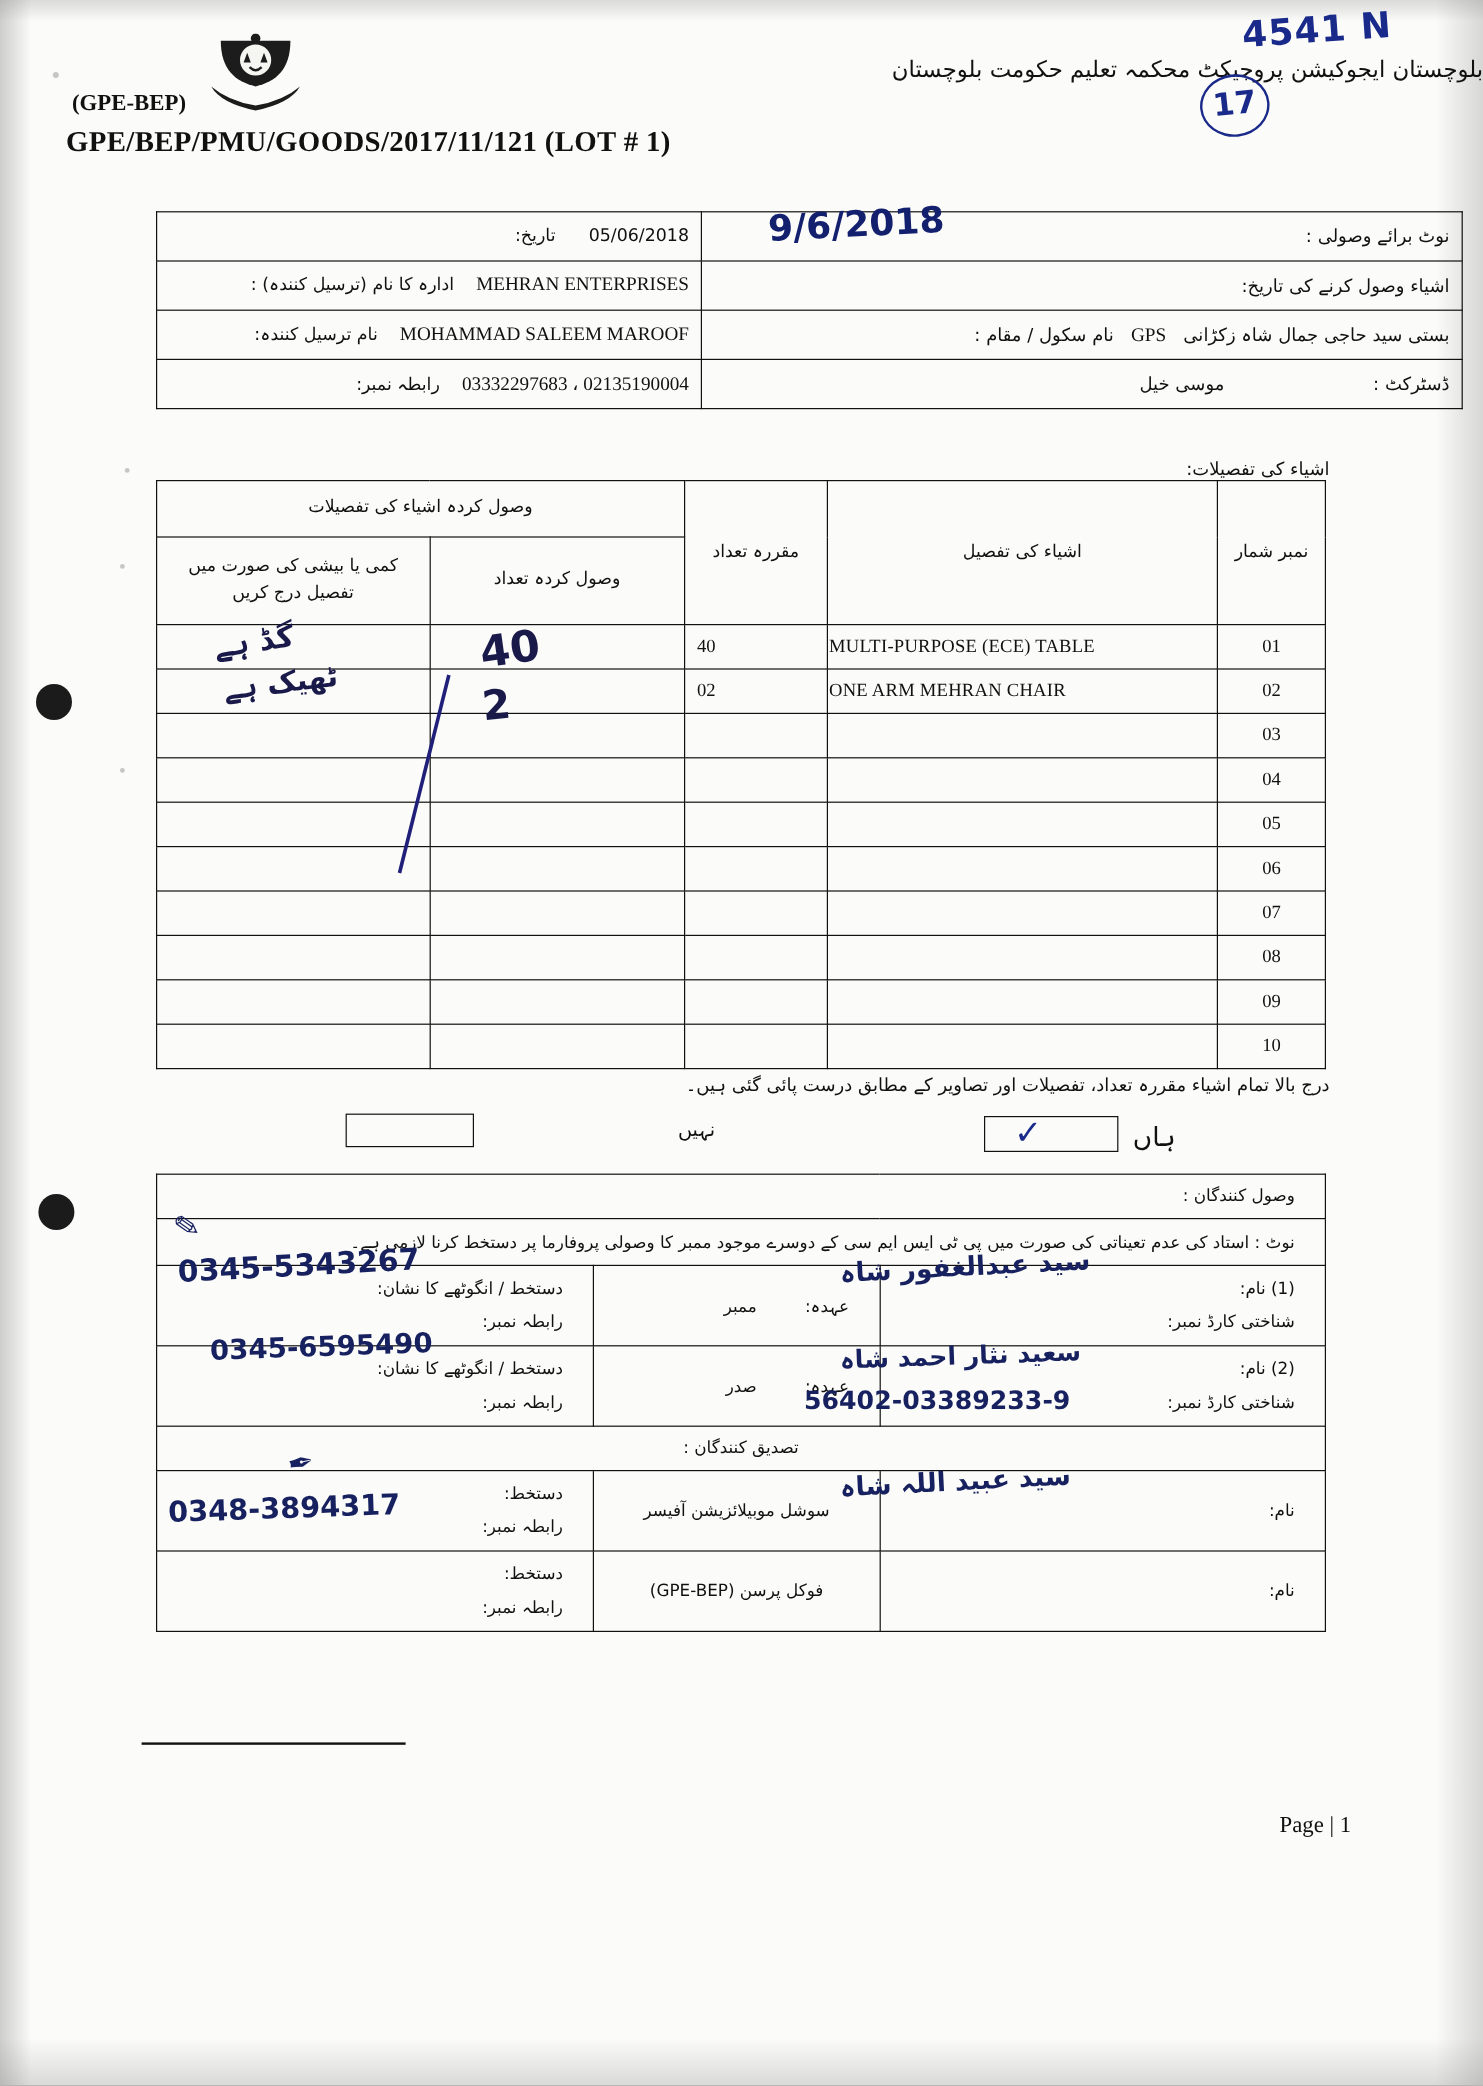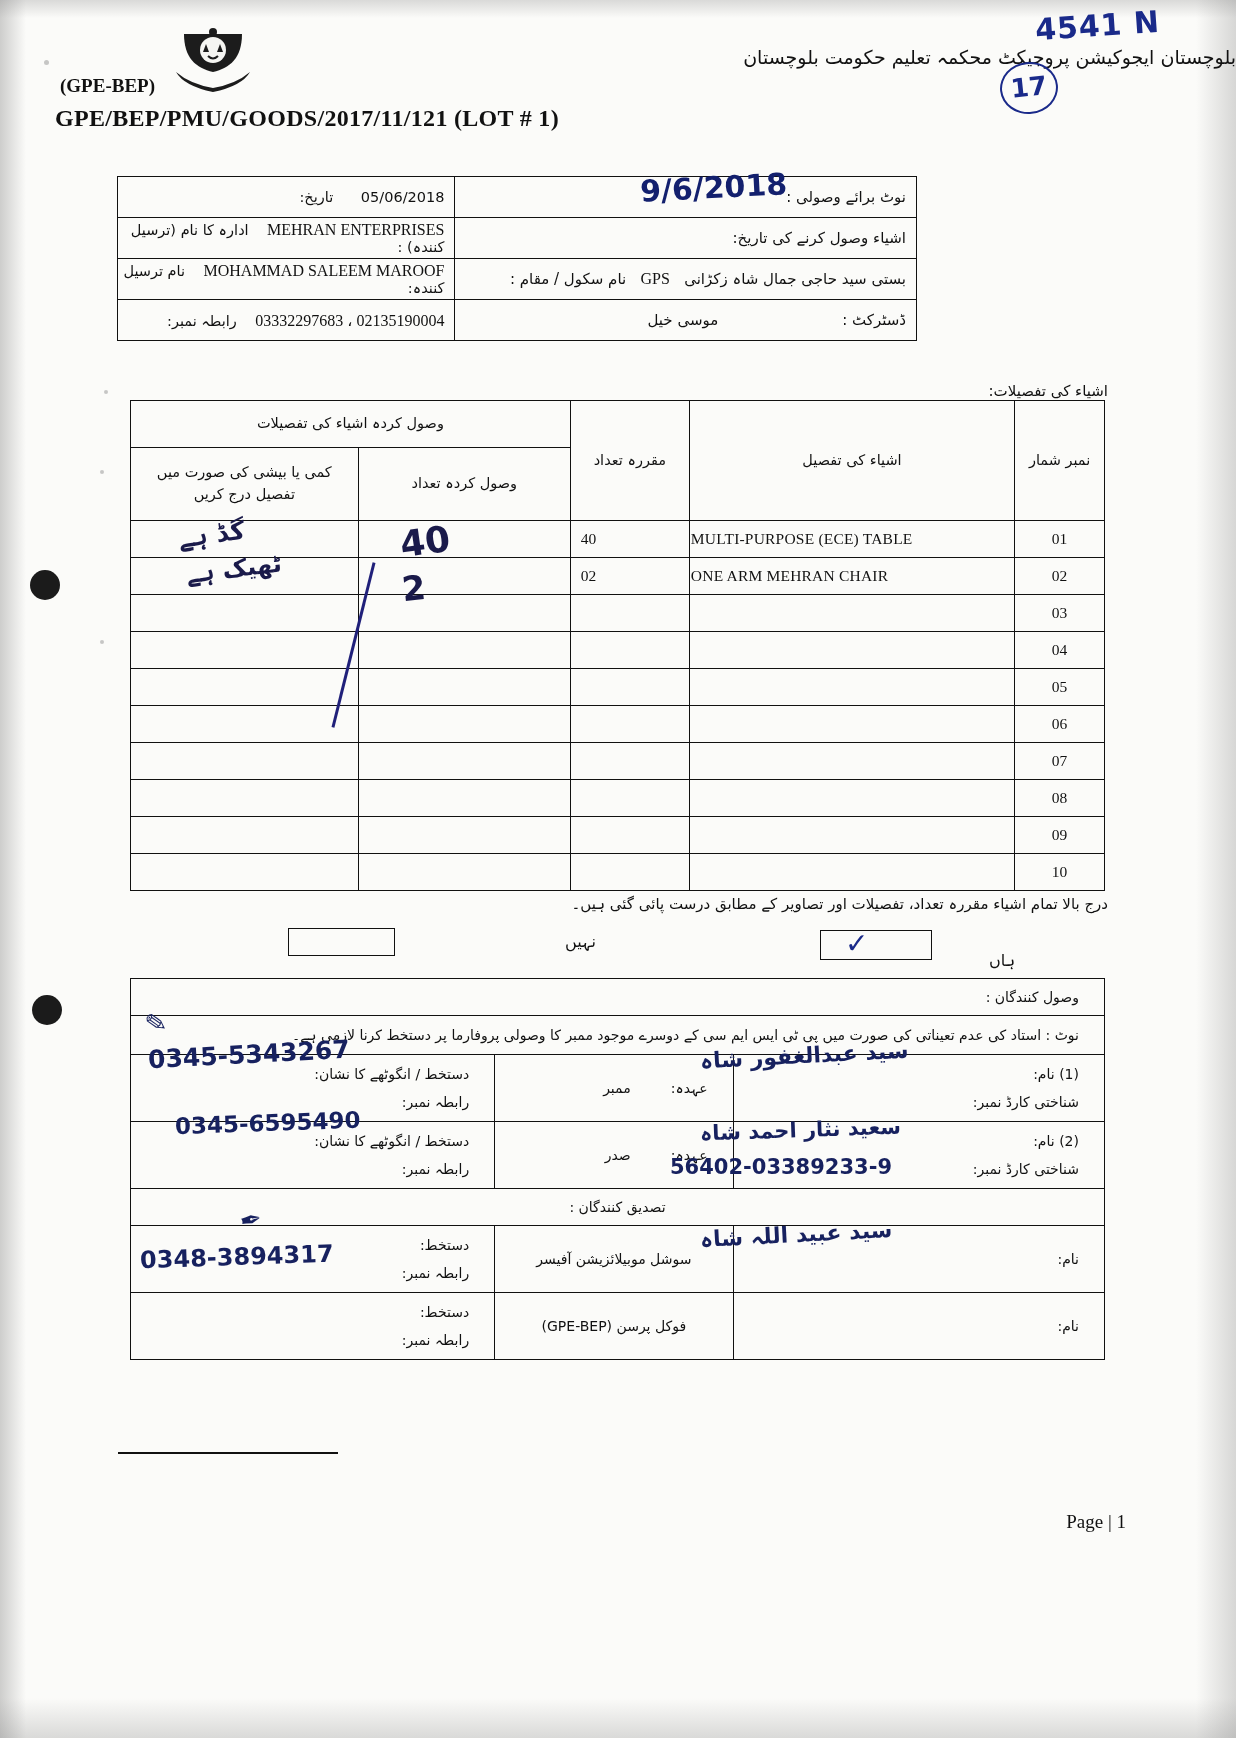--- a/index.html
+++ b/index.html
@@ -104,22 +104,22 @@
 
   
   .tbl {
     position: absolute;
     border-collapse: collapse;
     border: 1.6px solid #111;
   }
   .tbl td { border: 1.3px solid #111; vertical-align: middle; }
 
   .info-table {
-    left: 117px; top: 176px;
-    width: 800px;
+    left: 130px; top: 176px;
+    width: 1089px;
     padding-left: 43px;
   }
   .info-table td { height: 38px; }
   .eng { font-family: "Liberation Serif", serif; font-size: 16px; }
   .lbl-rtl {
     font-family: "DejaVu Sans", sans-serif;
     direction: rtl; font-size: 15px; text-align: right; padding-right: 10px;
   }
   .left-cell {
     font-family: "DejaVu Sans", sans-serif;
@@ -195,22 +195,22 @@
   .yesno-yes {
     position: absolute; left: 820px; top: 930px;
     width: 110px; height: 28px; border: 1.8px solid #111;
   }
   .yesno-yes .tick {
     position: absolute; left: 24px; top: -4px;
     color: #1a2a8a; font-size: 28px; font-weight: bold;
     font-family: "DejaVu Sans", sans-serif;
   }
   .lbl-yes {
-    position: absolute; left: 989px; top: 935px;
-    font-family: "DejaVu Sans", sans-serif; font-size: 16px; direction: rtl; margin-top: 16px;
+    position: absolute; left: 944px; top: 935px;
+    font-family: "DejaVu Sans", sans-serif; font-size: 22px; direction: rtl;
   }
   .yesno-no {
     position: absolute; left: 288px; top: 928px;
     width: 105px; height: 26px; border: 1.8px solid #111;
   }
   .lbl-no {
     position: absolute; left: 565px; top: 932px;
     font-family: "DejaVu Sans", sans-serif; font-size: 16px; direction: rtl;
   }
 

